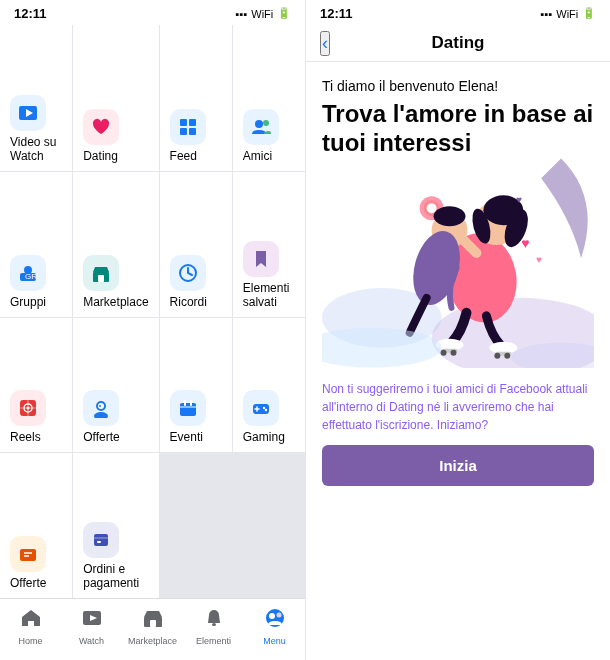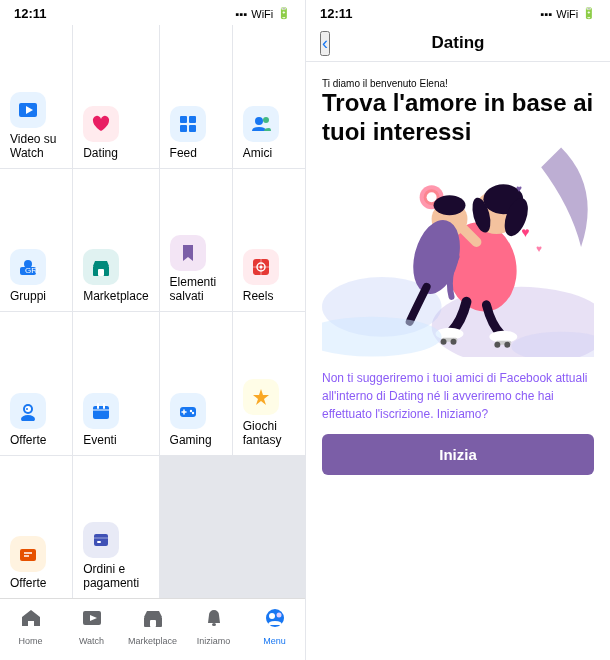--- a/index.html
+++ b/index.html
@@ -158,22 +158,23 @@
 
     .right-content {
       flex: 1;
       overflow-y: auto;
       padding: 16px 16px 0;
       display: flex;
       flex-direction: column;
     }
 
     .welcome-text {
-      font-size: 10px;
+      font-size: 14px;
       color: #050505;
+      margin-bottom: 6px;
     }
     .headline {
       font-size: 24px;
       font-weight: 800;
       color: #050505;
       line-height: 1.2;
     }
 
     
     .illustration {
@@ -286,20 +287,29 @@
         <div class="menu-icon icon-teal" style="font-size: 18px;">
           <svg width="20" height="20" viewBox="0 0 20 20">
             <rect x="2" y="9" width="16" height="10" rx="1" fill="#00897b"></rect>
             <path d="M2 9 L4 4 L16 4 L18 9 Z" fill="#00897b"></path>
             <rect x="7" y="12" width="6" height="7" rx="1" fill="#fff"></rect>
           </svg>
         </div>
         <span class="menu-label">Marketplace</span>
       </div>
       <div class="menu-item">
+        <div class="menu-icon icon-blue" style="font-size: 18px;">
+          <svg width="20" height="20" viewBox="0 0 20 20">
+            <circle cx="10" cy="10" r="8" fill="none" stroke="#1877f2" stroke-width="2"></circle>
+            <path d="M10 5 L10 10 L14 12" stroke="#1877f2" stroke-width="2" fill="none" stroke-linecap="round"></path>
+          </svg>
+        </div>
+        <span class="menu-label">Ricordi</span>
+      </div>
+      <div class="menu-item">
         <div class="menu-icon icon-purple" style="font-size: 18px;">
           <svg width="20" height="20" viewBox="0 0 20 20">
             <path d="M5 2 L15 2 L15 18 L10 14 L5 18 Z" fill="#7b5ea7"></path>
           </svg>
         </div>
         <span class="menu-label">Elementi salvati</span>
       </div>
       <div class="menu-item">
         <div class="menu-icon icon-red" style="font-size: 18px;">
           <svg width="20" height="20" viewBox="0 0 20 20">
@@ -338,28 +348,20 @@
         <div class="menu-icon icon-blue" style="font-size: 18px;">
           <svg width="20" height="20" viewBox="0 0 20 20">
             <rect x="2" y="6" width="16" height="10" rx="3" fill="#1877f2"></rect>
             <line x1="6" y1="9" x2="6" y2="13" stroke="#fff" stroke-width="1.5" stroke-linecap="round"></line>
             <line x1="4" y1="11" x2="8" y2="11" stroke="#fff" stroke-width="1.5" stroke-linecap="round"></line>
             <circle cx="13" cy="10" r="1.2" fill="#fff"></circle>
             <circle cx="15" cy="12" r="1.2" fill="#fff"></circle>
           </svg>
         </div>
         <span class="menu-label">Gaming</span>
-      </div>
-      <div class="menu-item">
-        <div class="menu-icon icon-yellow" style="font-size: 18px;">
-          <svg width="20" height="20" viewBox="0 0 20 20">
-            <polygon points="10,2 12,8 18,8 13,12 15,18 10,14 5,18 7,12 2,8 8,8" fill="#f9a825"></polygon>
-          </svg>
-        </div>
-        <span class="menu-label">Giochi fantasy</span>
       </div>
       <div class="menu-item">
         <div class="menu-icon icon-orange" style="font-size: 18px;">
           <svg width="20" height="20" viewBox="0 0 20 20">
             <rect x="2" y="5" width="16" height="12" rx="2" fill="#e65100"></rect>
             <line x1="6" y1="9" x2="14" y2="9" stroke="#fff" stroke-width="1.5"></line>
             <line x1="6" y1="12" x2="11" y2="12" stroke="#fff" stroke-width="1.5"></line>
           </svg>
         </div>
         <span class="menu-label">Offerte</span>
@@ -396,21 +398,21 @@
             <path d="M2 10 L5 4 L17 4 L20 10 Z" fill="#65676b"></path>
             <rect x="8" y="13" width="6" height="7" rx="1" fill="#fff"></rect>
           </svg></div>
         <span class="nav-label">Marketplace</span>
       </div>
       <div class="nav-item">
         <div class="nav-icon"><svg width="22" height="22" viewBox="0 0 22 22">
             <path d="M11 3 A5 5 0 0 1 16 8 L17 16 L5 16 L6 8 A5 5 0 0 1 11 3Z" fill="#65676b"></path>
             <rect x="9" y="16" width="4" height="3" rx="2" fill="#65676b"></rect>
           </svg></div>
-        <span class="nav-label">Iniziamo</span>
+        <span class="nav-label">Elementi</span>
       </div>
       <div class="nav-item">
         <div class="nav-icon active"><svg width="22" height="22" viewBox="0 0 22 22">
             <circle cx="11" cy="11" r="9" fill="#1877f2"></circle>
             <circle cx="8" cy="9" r="3" fill="#fff"></circle>
             <path d="M4 18 Q4 14 11 14 Q18 14 18 18" fill="#fff"></path>
             <circle cx="15" cy="8" r="2.5" fill="#e0d0ff"></circle>
           </svg></div>
         <span class="nav-label active">Menu</span>
       </div>

